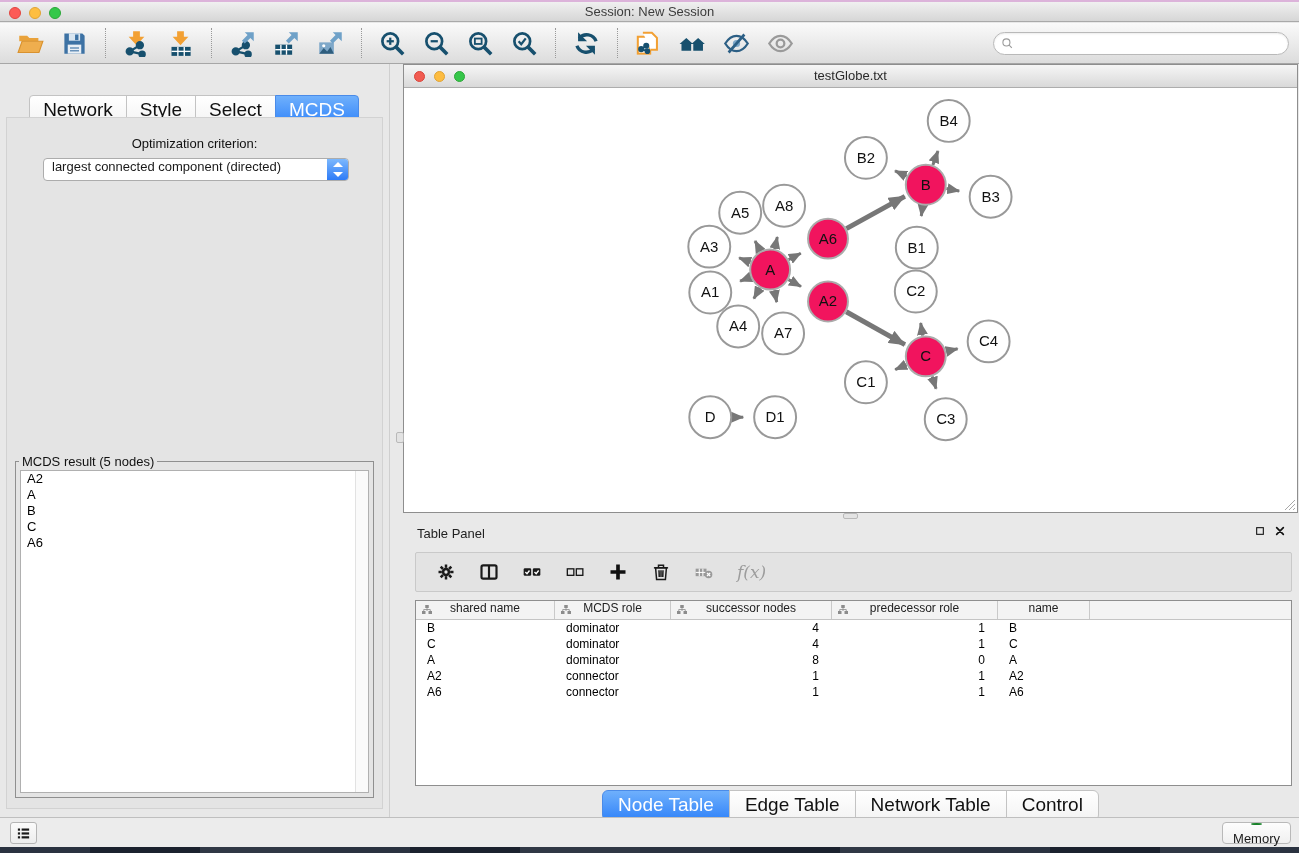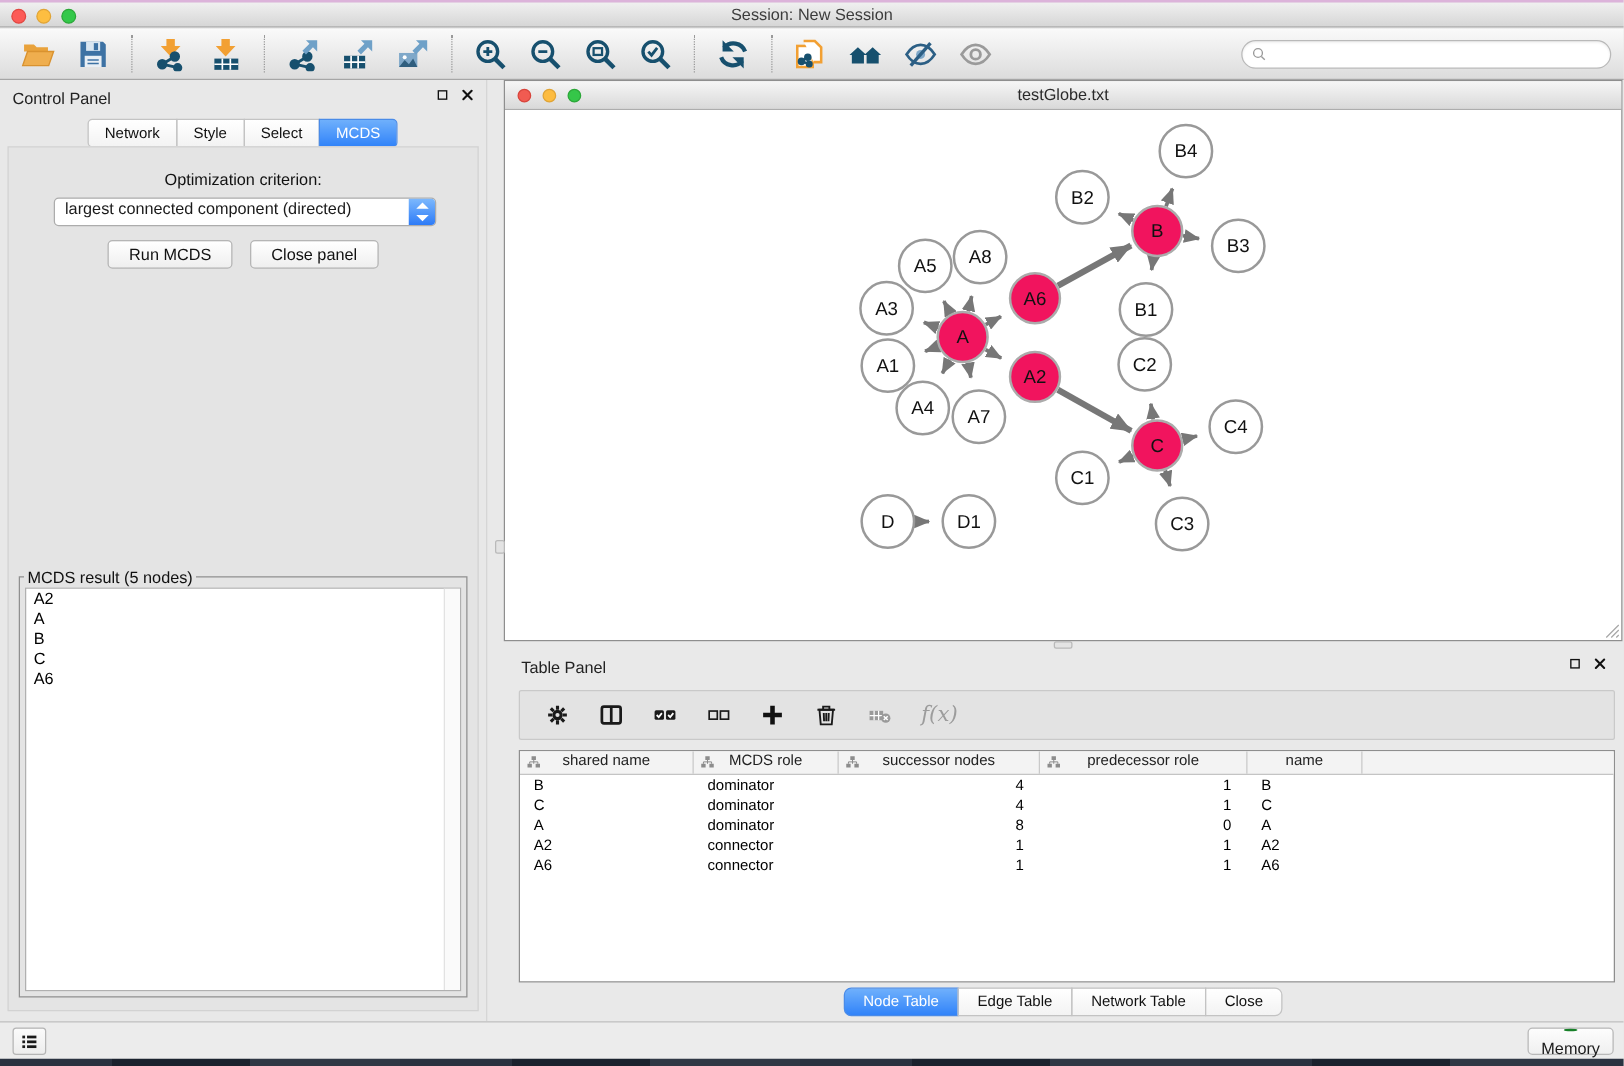--- a/index.html
+++ b/index.html
@@ -32,21 +32,21 @@
   .searchbox input { border:none; outline:none; flex:1; height:18px; font-size:13px; background:transparent; padding-left:4px; }
 
   
   .control-panel { position:absolute; top:64px; left:0; width:390px; bottom:36px; background:#E8E8E8; border-right:1px solid #CFCFCF; }
   .panel-titlebar { position:absolute; top:7px; left:10px; right:10px; height:18px; }
   .panel-title { float:left; color:#222; }
   .panel-btns { float:right; display:flex; gap:10px; align-items:center; }
   .panel-btns svg { width:10px; height:10px; display:block; }
   .cp-tabs { position:absolute; top:31px; left:0; right:0; display:flex; justify-content:center; }
   .seg-tab { border:1px solid #C3C3C3; background:linear-gradient(#FFFFFF,#F3F3F3); padding:3px 13px 4px;
-    font-size:12px; margin-left:-1px; color:#111;text-align:center; }
+    font-size:19px; margin-left:-1px; color:#111;text-align:center; }
   .seg-tab.first { border-radius:4px 0 0 4px; }
   .seg-tab.last  { border-radius:0 4px 4px 0; }
   .seg-tab.active{ background:linear-gradient(#6FB0FC,#3183F9); color:#fff; border-color:#4A8BE8; }
   .cp-content { position:absolute; top:53px; left:6px; right:6px; bottom:8px; background:#E4E4E4; border:1px solid #D2D2D2; }
   .opt-label { position:absolute; top:18px; left:0; right:0; text-align:center; color:#111; }
   .dropdown { position:absolute; top:40px; left:36px; right:33px; height:23px; background:#fff;
     border:1px solid #ACACAC; border-radius:4px; display:flex; align-items:flex-start; }
   .dropdown .dd-value { flex:1; padding-left:8px; font-size:13px; white-space:nowrap; overflow:hidden; }
   .dd-stepper { width:21px; height:21px; border-radius:0 3px 3px 0; background:linear-gradient(#7CB8FD,#2D7BF7);
     position:relative; }
@@ -258,49 +258,34 @@
   <div class="searchbox">
     <svg viewBox="0 0 24 24">
         <circle cx="10" cy="10" r="6.5" fill="none" stroke="#9A9A9A" stroke-width="2"></circle>
         <line x1="15" y1="15" x2="20" y2="20" stroke="#9A9A9A" stroke-width="2"></line>
       </svg>
     <input placeholder="" style="">
   </div>
 </div>
 
 <div class="control-panel">
-  <div class="panel-titlebar">
-    <span class="panel-title">Control Panel</span>
-    <span class="panel-btns">
-      <svg viewBox="0 0 24 24">
-          <rect x="4" y="4" width="16" height="16" fill="none" stroke="#111" stroke-width="2.6"></rect>
-        </svg>
-      <svg viewBox="0 0 24 24">
-          <path d="M4 4l16 16M20 4L4 20" stroke="#111" stroke-width="4" stroke-linecap="round"></path>
-        </svg>
-    </span>
-  </div>
   <div class="cp-tabs" id="cp-tabs">
       <div class="seg-tab first">Network</div>
       <div class="seg-tab">Style</div>
       <div class="seg-tab">Select</div>
       <div class="seg-tab last active">MCDS</div>
     </div>
   <div class="cp-content">
     <div class="opt-label">Optimization criterion:</div>
     <div class="dropdown">
       <span class="dd-value">largest connected component (directed)</span>
       <span class="dd-stepper">
           <span class="up"></span>
           <span class="down"></span>
         </span>
-    </div>
-    <div class="cp-buttons">
-      <button class="btn">Run MCDS</button>
-      <button class="btn">Close panel</button>
     </div>
     <fieldset class="mcds-fieldset">
       <legend>MCDS result (5 nodes)</legend>
       <div class="mcds-list" id="mcds-list">
         <div class="mcds-scroll"></div>
       <div class="mcds-item">A2</div>
           <div class="mcds-item">A</div>
           <div class="mcds-item">B</div>
           <div class="mcds-item">C</div>
           <div class="mcds-item">A6</div>
@@ -604,21 +589,21 @@
           <div class="tcell right" style="width: 161px;">1</div>
           <div class="tcell right" style="width: 166px;">1</div>
           <div class="tcell left" style="width: 92px;">A6</div>
         </div>
       </div>
   </div>
   <div class="tp-tabs" id="tp-tabs">
       <div class="seg-tab first active">Node Table</div>
       <div class="seg-tab">Edge Table</div>
       <div class="seg-tab">Network Table</div>
-      <div class="seg-tab last">Close</div>
+      <div class="seg-tab last">Control</div>
     </div>
 </div>
 
 <div class="status-bar">
   <div class="list-btn">
     <svg viewBox="0 0 24 24">
         <g fill="#1A1A1A">
           <rect x="3" y="4" width="3.5" height="3.5"></rect>
           <rect x="9" y="4" width="12" height="3.5"></rect>
           <rect x="3" y="10.2" width="3.5" height="3.5"></rect>

